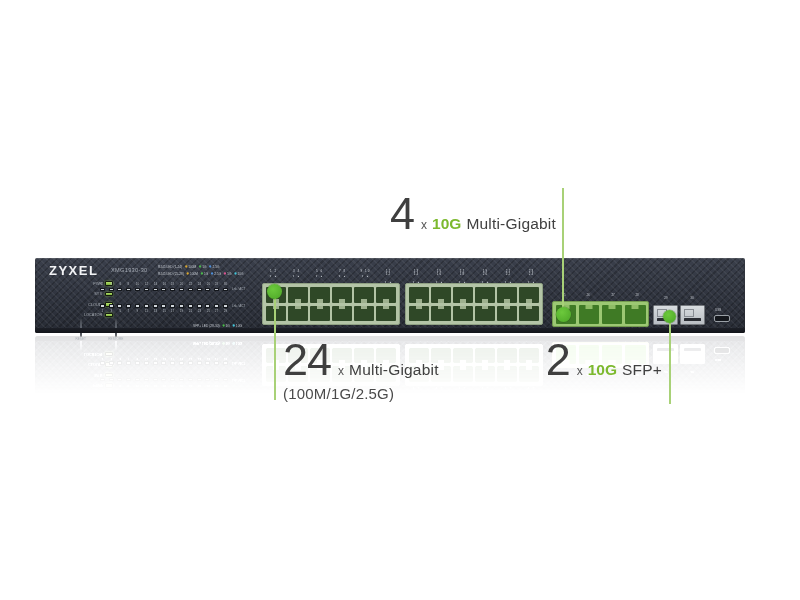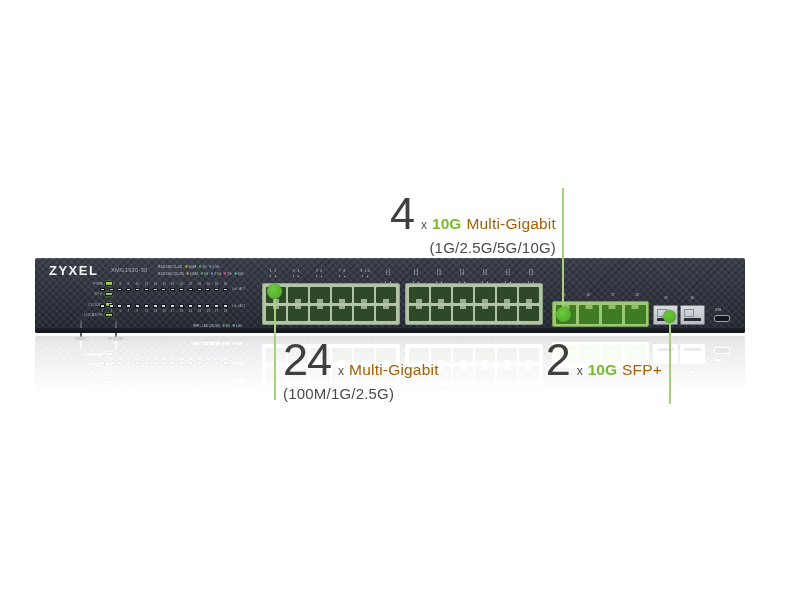--- a/index.html
+++ b/index.html
@@ -136,21 +136,21 @@
   .ann { position:absolute; z-index:2; color:#4a4a4a; }
   .ann-top { right:244px; top:191px; text-align:right; }
   .ann-bl  { left:283px; top:337px; text-align:left; }
   .ann-br  { right:138px; top:337px; text-align:right; }
   .ann-row { display:flex; align-items:baseline; }
   .ann-top .ann-row, .ann-br .ann-row { justify-content:flex-end; }
   .ann-count { font-size:45px; font-weight:400; color:#3f3f3f; line-height:1;
     letter-spacing:-1px; }
   .ann-x { font-size:12px; color:#555; margin:0 5px 0 7px; }
   .ann-speed { font-size:15.5px; font-weight:bold; color:#7cb92e; margin-right:5px; }
-  .ann-label { font-size:15.5px; color:#a16207; letter-spacing:.2px; }
+  .ann-label { font-size:15.5px; color:#404040; letter-spacing:.2px; }
   .ann-sub { font-size:15px; color:#4a4a4a; margin-top:3px; letter-spacing:.2px; }
 </style>
 </head>
 <body>
 
 <div class="canvas">
 
   <div class="switch">
     <span class="brand">ZYXEL</span>
     <span class="model">XMG1930-30</span>
@@ -949,21 +949,20 @@
   <div class="call-dot dot-bl"></div>
   <div class="call-dot dot-br"></div>
 
   <div class="ann ann-top">
     <div class="ann-row">
       <span class="ann-count">4</span>
       <span class="ann-x">x</span>
       <span class="ann-speed">10G</span>
       <span class="ann-label">Multi-Gigabit</span>
     </div>
-    <div class="ann-sub">(1G/2.5G/5G/10G)</div>
   </div>
 
   <div class="ann ann-bl">
     <div class="ann-row">
       <span class="ann-count">24</span>
       <span class="ann-x">x</span>
       <span class="ann-label">Multi-Gigabit</span>
     </div>
     <div class="ann-sub">(100M/1G/2.5G)</div>
   </div>

